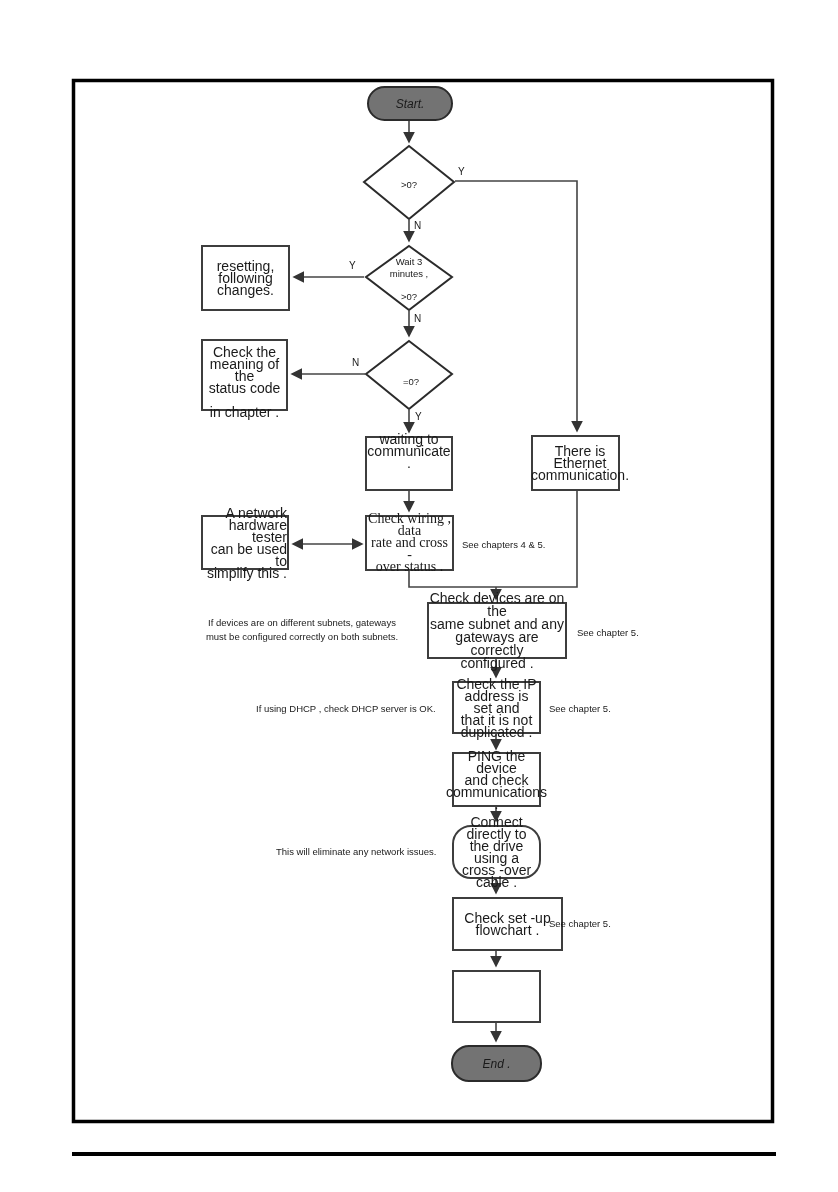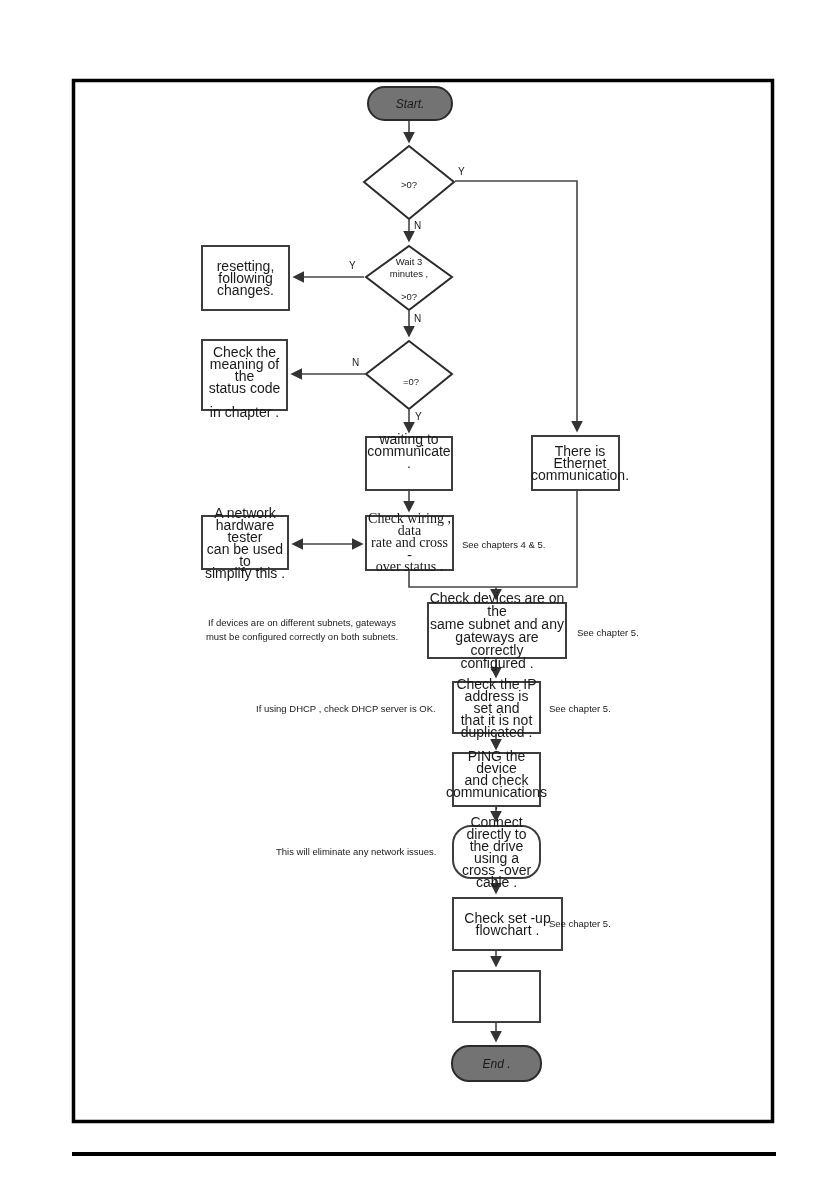--- a/index.html
+++ b/index.html
@@ -141,21 +141,21 @@
 
 in chapter .</div>
 
   <div class="node rect align-bottom" style="left:365px; top:436px; width:88px; height:55px;">waiting to
 communicate .</div>
 
   <div class="node rect" style="left:531px; top:435px; width:89px; height:56px;padding-left:9px;">There is
 Ethernet
 communication.</div>
 
-  <div class="node rect" style="left:201px; top:515px; width:88px; height:55px;">A network
+  <div class="node rect" style="left:201px; top:515px; width:88px; height:55px;text-align:right;">A network
 hardware tester
 can be used to
 simplify this .</div>
 
   <div class="node rect" style="left:365px; top:515px; width:89px; height:56px;font-family:Liberation Serif, serif;">Check wiring , data
 rate and cross -
 over status .</div>
 
   <div class="node rect" style="left:427px; top:602px; width:140px; height:57px; line-height:13px;">Check devices are on the
 same subnet and any

